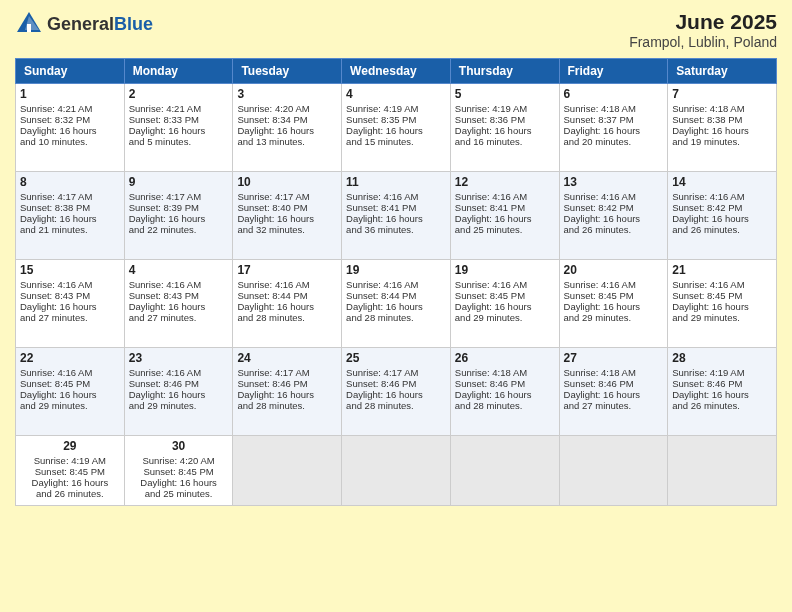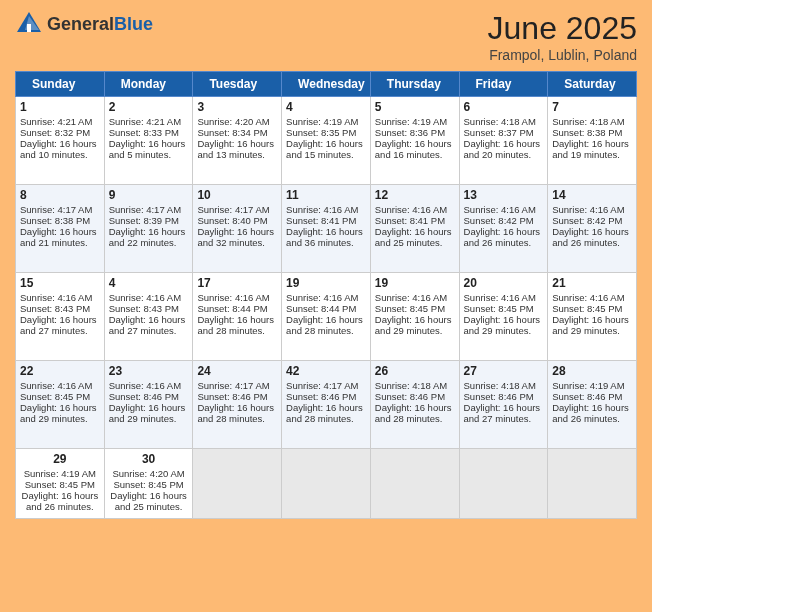--- a/index.html
+++ b/index.html
@@ -4,23 +4,23 @@
   <style>
     * { margin: 0; padding: 0; box-sizing: border-box; }
     body {
       font-family: Arial, sans-serif;
       background: #fff;
       width: 792px;
       height: 612px;
       overflow: hidden;
     }
     .page {
-      width: 652px;
+      width: 792px;
       height: 612px;
-      background: #fdba74;
+      background: #fef9c3;
       padding: 10px 15px;
     }
     .header {
       display: flex;
       justify-content: space-between;
       align-items: flex-start;
       margin-bottom: 8px;
     }
     .logo {
       display: flex;
@@ -34,39 +34,39 @@
     .logo-blue { color: #1a5fa8; }
     .logo-icon {
       width: 28px;
       height: 28px;
       margin-right: 4px;
     }
     .title-block {
       text-align: right;
     }
     .title-month {
-      font-size: 32px;
-      font-weight: normal;
+      font-size: 21px;
+      font-weight: bold;
       color: #222;
     }
     .title-location {
       font-size: 14px;
       color: #444;
     }
     .calendar {
       width: 100%;
       border-collapse: collapse;
       table-layout: fixed;
     }
     .calendar th {
       background: #1a5fa8;
       color: #fff;
       font-size: 12px;
       font-weight: bold;
-      padding: 5px 16px;
+      padding: 5px 8px;
       text-align: left;
       border: 1px solid #5588cc;
     }
     .calendar td {
       border: 1px solid #ccc;
       vertical-align: top;
       padding: 3px 4px;
       font-size: 9.5px;
       color: #333;
       background: #fff;
@@ -295,21 +295,21 @@
             <div>and 29 minutes.</div>
           </td>
           <td>
             <span class="day-num">24</span>
             <div>Sunrise: 4:17 AM</div>
             <div>Sunset: 8:46 PM</div>
             <div>Daylight: 16 hours</div>
             <div>and 28 minutes.</div>
           </td>
           <td>
-            <span class="day-num">42</span>
+            <span class="day-num">25</span>
             <div>Sunrise: 4:17 AM</div>
             <div>Sunset: 8:46 PM</div>
             <div>Daylight: 16 hours</div>
             <div>and 28 minutes.</div>
           </td>
           <td>
             <span class="day-num">26</span>
             <div>Sunrise: 4:18 AM</div>
             <div>Sunset: 8:46 PM</div>
             <div>Daylight: 16 hours</div>

